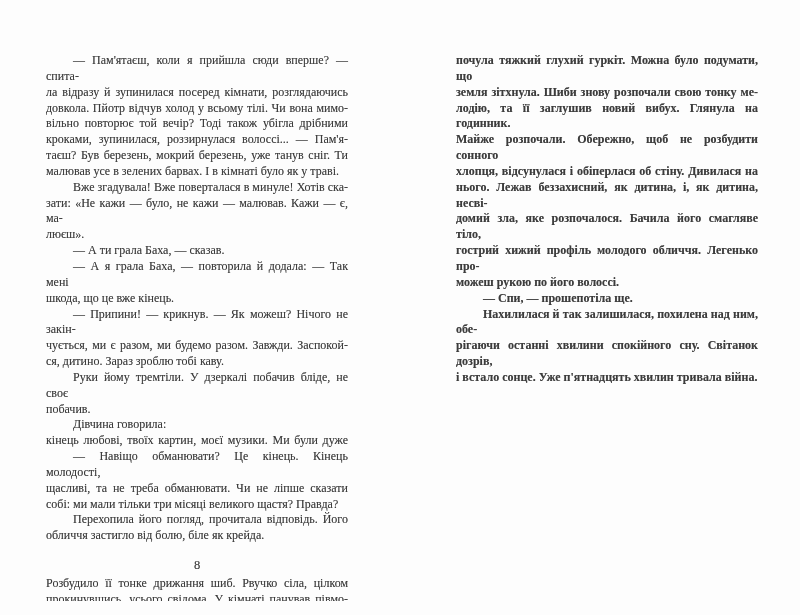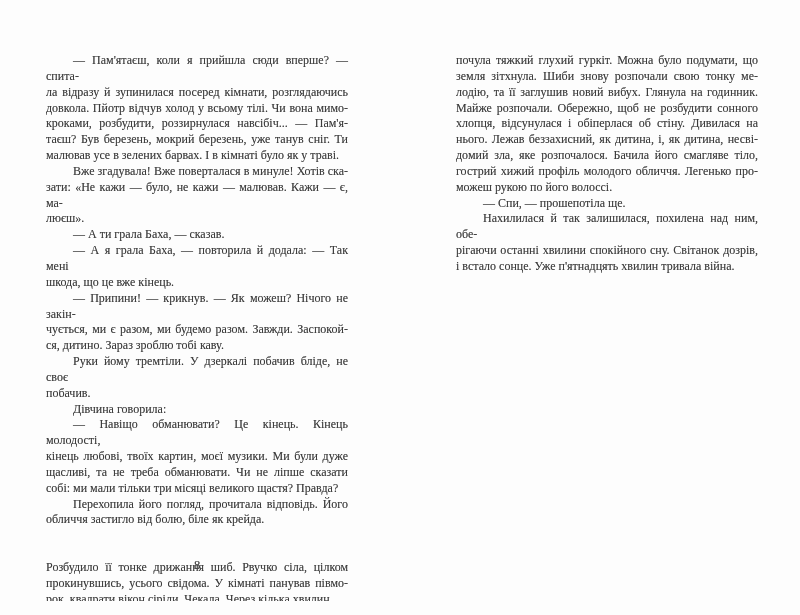--- a/index.html
+++ b/index.html
@@ -26,21 +26,21 @@
   .text-col {
     position: absolute;
     top: 53px;
     width: 302px;
     font-size: 12px;
     line-height: 15.85px;
     color: #3c3c3c;
     text-shadow: 0 0 0.6px rgba(60,60,60,0.45);
   }
   .page.left  .text-col { left: 46px; }
-  .page.right .text-col { left: 56px; }
+  .page.right .text-col { left: 56px; font-weight: bold; }
   .para { margin: 0; }
   .para.section-break { margin-top: 31.7px; }
   .line {
     text-align: justify;
     text-align-last: justify;
     min-height: 15.85px;
   }
   .line.para-end { text-align-last: left; }
   .line.indent { text-indent: 27px; }
   .page-number {
@@ -57,21 +57,22 @@
 </head>
 <body>
 
 <div class="spread">
   <div class="page left">
     <div class="text-col">
         <div class="para">
           <div class="line indent">— Пам'ятаєш, коли я прийшла сюди вперше? — спита-</div>
           <div class="line">ла відразу й зупинилася посеред кімнати, розглядаючись</div>
           <div class="line">довкола. Пйотр відчув холод у всьому тілі. Чи вона мимо-</div>
-          <div class="line">кроками, розбудити, роззирнулася навсібіч... — Пам'я-</div>
+          <div class="line">вільно повторює той вечір? Тоді також убігла дрібними</div>
+          <div class="line">кроками, зупинилася, роззирнулася волоссі... — Пам'я-</div>
           <div class="line">таєш? Був березень, мокрий березень, уже танув сніг. Ти</div>
           <div class="line para-end">малював усе в зелених барвах. І в кімнаті було як у траві.</div>
         </div>
         <div class="para">
           <div class="line indent">Вже згадувала! Вже поверталася в минуле! Хотів ска-</div>
           <div class="line">зати: «Не кажи — було, не кажи — малював. Кажи — є, ма-</div>
           <div class="line para-end">люєш».</div>
         </div>
         <div class="para">
           <div class="line indent para-end">— А ти грала Баха, — сказав.</div>
@@ -86,22 +87,22 @@
           <div class="line para-end">ся, дитино. Зараз зроблю тобі каву.</div>
         </div>
         <div class="para">
           <div class="line indent">Руки йому тремтіли. У дзеркалі побачив бліде, не своє</div>
           <div class="line para-end">побачив.</div>
         </div>
         <div class="para">
           <div class="line indent para-end">Дівчина говорила:</div>
         </div>
         <div class="para">
+          <div class="line">кінець любові, твоїх картин, моєї музики. Ми були дуже</div>
           <div class="line indent">— Навіщо обманювати? Це кінець. Кінець молодості,</div>
-          <div class="line">кінець любові, твоїх картин, моєї музики. Ми були дуже</div>
           <div class="line">щасливі, та не треба обманювати. Чи не ліпше сказати</div>
           <div class="line para-end">собі: ми мали тільки три місяці великого щастя? Правда?</div>
         </div>
         <div class="para">
           <div class="line indent">Перехопила його погляд, прочитала відповідь. Його</div>
           <div class="line para-end">обличчя застигло від болю, біле як крейда.</div>
         </div>
         <div class="para section-break">
           <div class="line">Розбудило її тонке дрижання шиб. Рвучко сіла, цілком</div>
           <div class="line">прокинувшись, усього свідома. У кімнаті панував півмо-</div>

